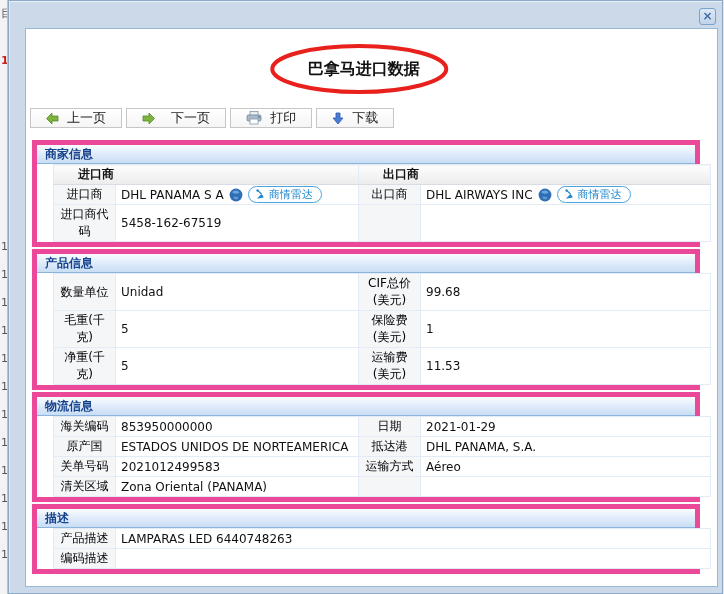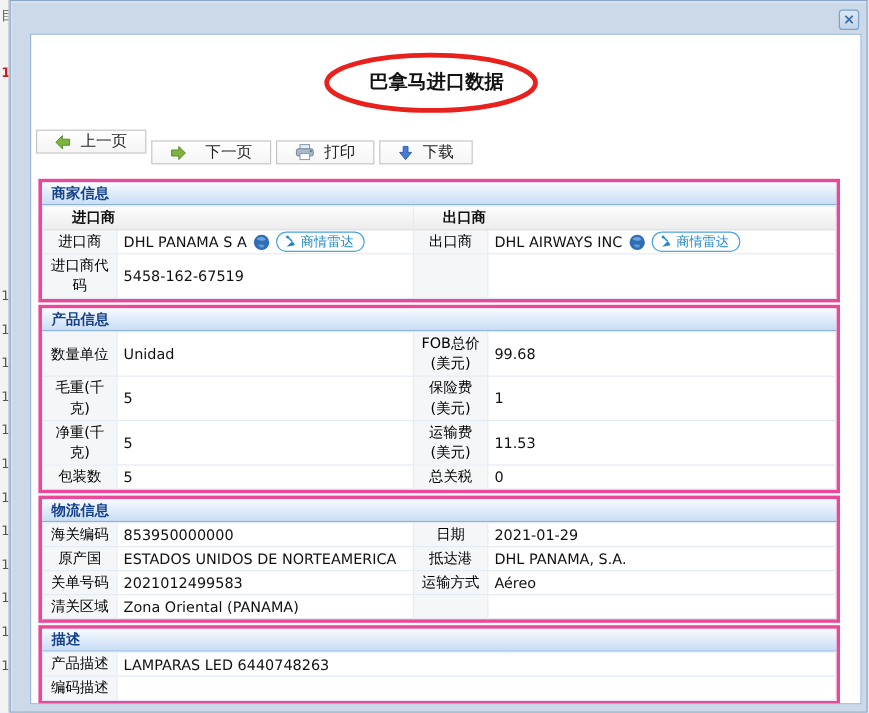--- a/index.html
+++ b/index.html
@@ -27,29 +27,29 @@
   .title-wrap { position:relative; height:76px;padding-left:40px; }
   .title-ellipse { position:absolute; left:50%; top:40px; transform:translate(-57%,-50%); }
   .page-title { position:absolute; left:50%; top:40px; transform:translate(-57%,-50%);
                 font-size:16px; font-weight:bold; color:#111; white-space:nowrap; }
 
   
   .toolbar { margin:3px 0 12px 4px; }
   .btn { display:inline-flex; align-items:center; gap:8px; height:20px; padding:0 15px;
          background:linear-gradient(#ffffff,#f5f5f5); border:1px solid #c6c6c6;
          font-size:13px; color:#222; cursor:pointer; vertical-align:top; }
-  .btn + .btn { margin-left:-1px;margin-top:9px; }
+  .btn + .btn { margin-left:-1px; }
   .btn svg { display:block; }
 
   
-  .section { border:3px solid #ec4899; margin:0 17px 2px 6px; }
+  .section { border:5px solid #ec4899; margin:0 17px 2px 6px; }
   .sec-header { height:19px; line-height:19px; padding-left:8px; font-weight:bold; font-size:12px;
                 color:#15428b; background:linear-gradient(#f9fcfe,#ddeafa 55%,#c9def4);
                 border-bottom:1px solid #8cb3dd; }
-  table { width:100%; border-collapse:collapse; font-size:12px; table-layout:fixed; }
+  table { width:100%; border-collapse:collapse; font-size:12px; table-layout:fixed;margin-left:16px; }
   td { border:1px solid #e3ebf5; height:20px; padding:1px 5px; overflow:hidden; }
   td.lbl { background:#f5f6f8; text-align:center; color:#000; }
   td.val { background:#fff; text-align:left; color:#111; }
   tr.subhead td { font-weight:bold; color:#111; text-align:left; padding-left:24px;
                   background:linear-gradient(#fdfdfd,#ececec); border-bottom:1px solid #d9dde3; }
   col.c-lbl { width:62px; }
 
   .company { display:inline-flex; align-items:center; gap:5px; white-space:nowrap; }
   .globe { display:inline-block; }
   .radar-pill { display:inline-flex; align-items:center; gap:3px; height:17px; padding:0 8px 0 6px;
@@ -193,40 +193,34 @@
         <colgroup>
             <col class="c-lbl">
             <col>
             <col class="c-lbl">
             <col style="width:290px">
           </colgroup>
         <tbody>
             <tr>
           <td class="lbl">数量单位</td>
           <td class="val">Unidad</td>
-          <td class="lbl">FOB总价(美元)</td>
+          <td class="lbl">CIF总价(美元)</td>
           <td class="val">99.68</td>
         </tr>
         <tr>
           <td class="lbl">毛重(千克)</td>
           <td class="val">5</td>
           <td class="lbl">保险费(美元)</td>
           <td class="val">1</td>
         </tr>
         <tr>
           <td class="lbl">净重(千克)</td>
           <td class="val">5</td>
           <td class="lbl">运输费(美元)</td>
           <td class="val">11.53</td>
-        </tr>
-        <tr>
-          <td class="lbl">包装数</td>
-          <td class="val">5</td>
-          <td class="lbl">总关税</td>
-          <td class="val">0</td>
         </tr>
       </tbody>
         </table>
     </div>
 
     <div class="section">
       <div class="sec-header">物流信息</div>
       <table>
         <colgroup>
             <col class="c-lbl">

